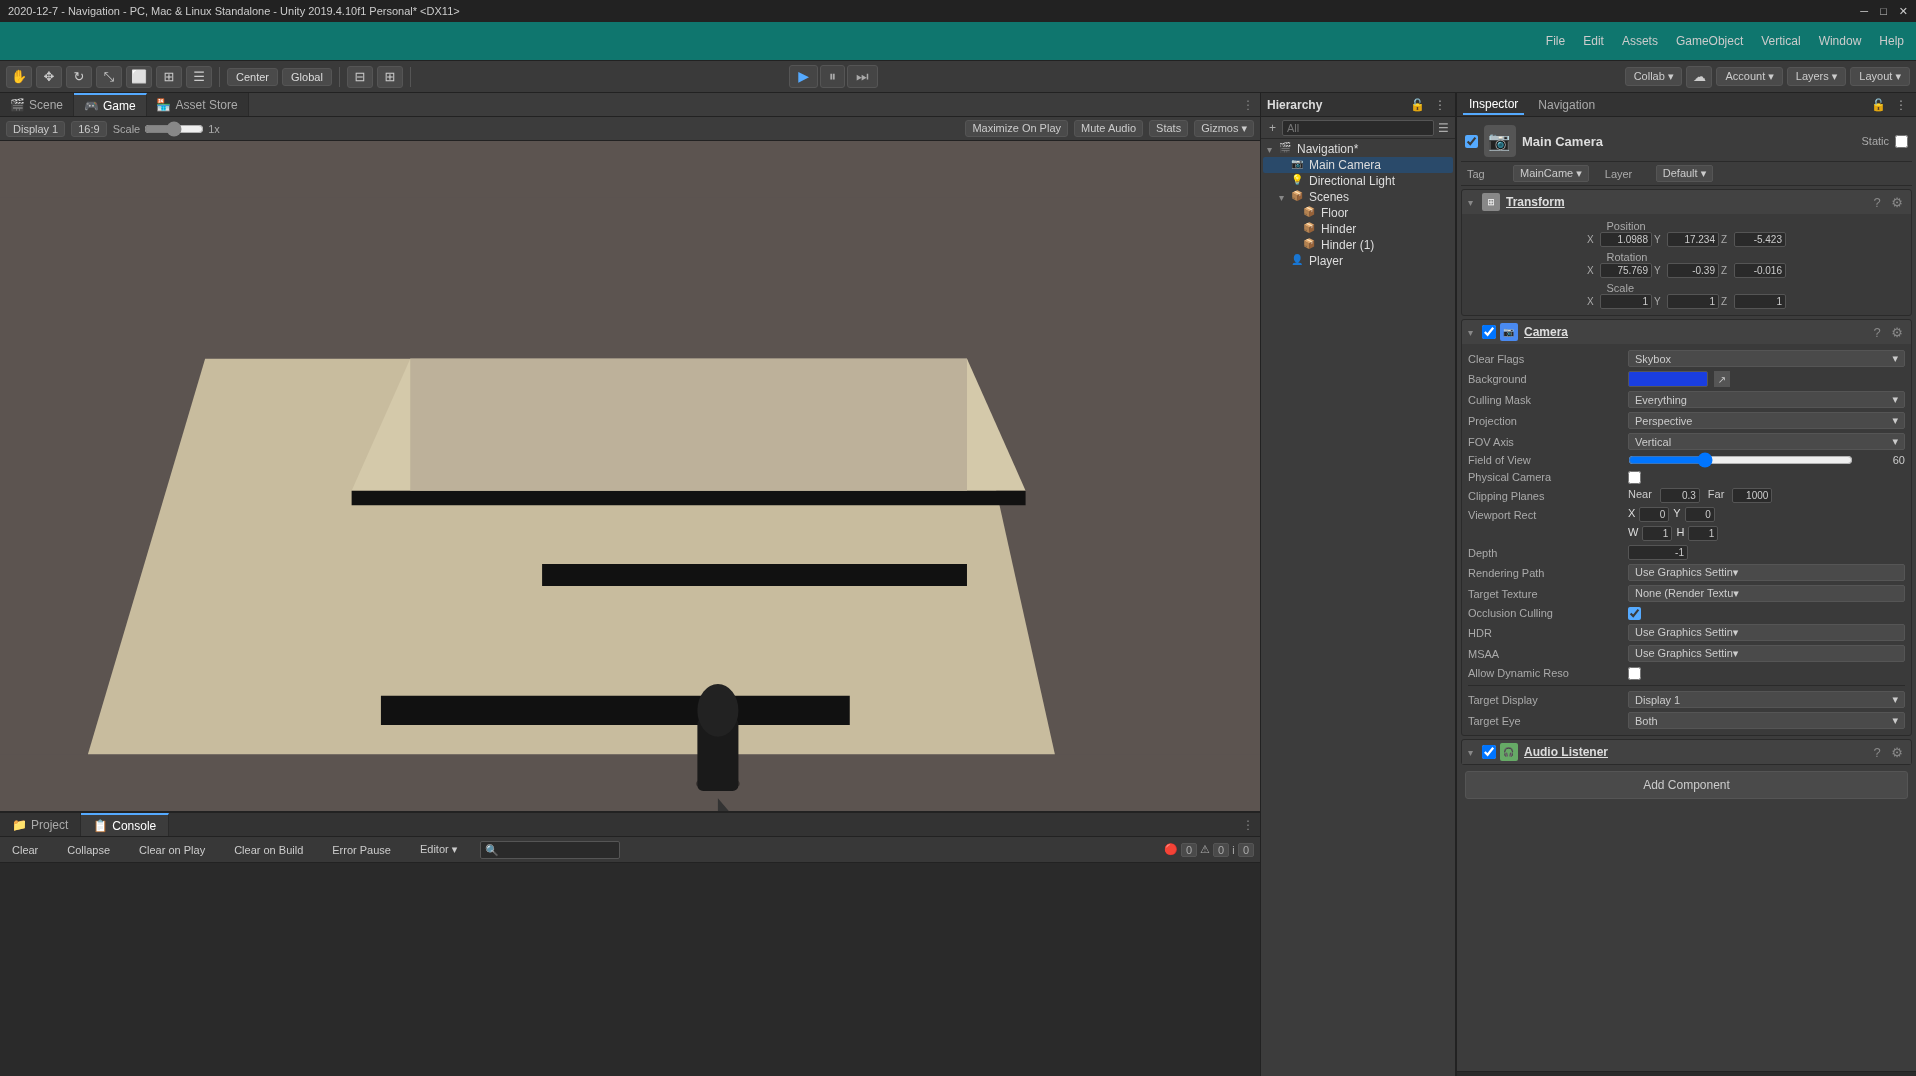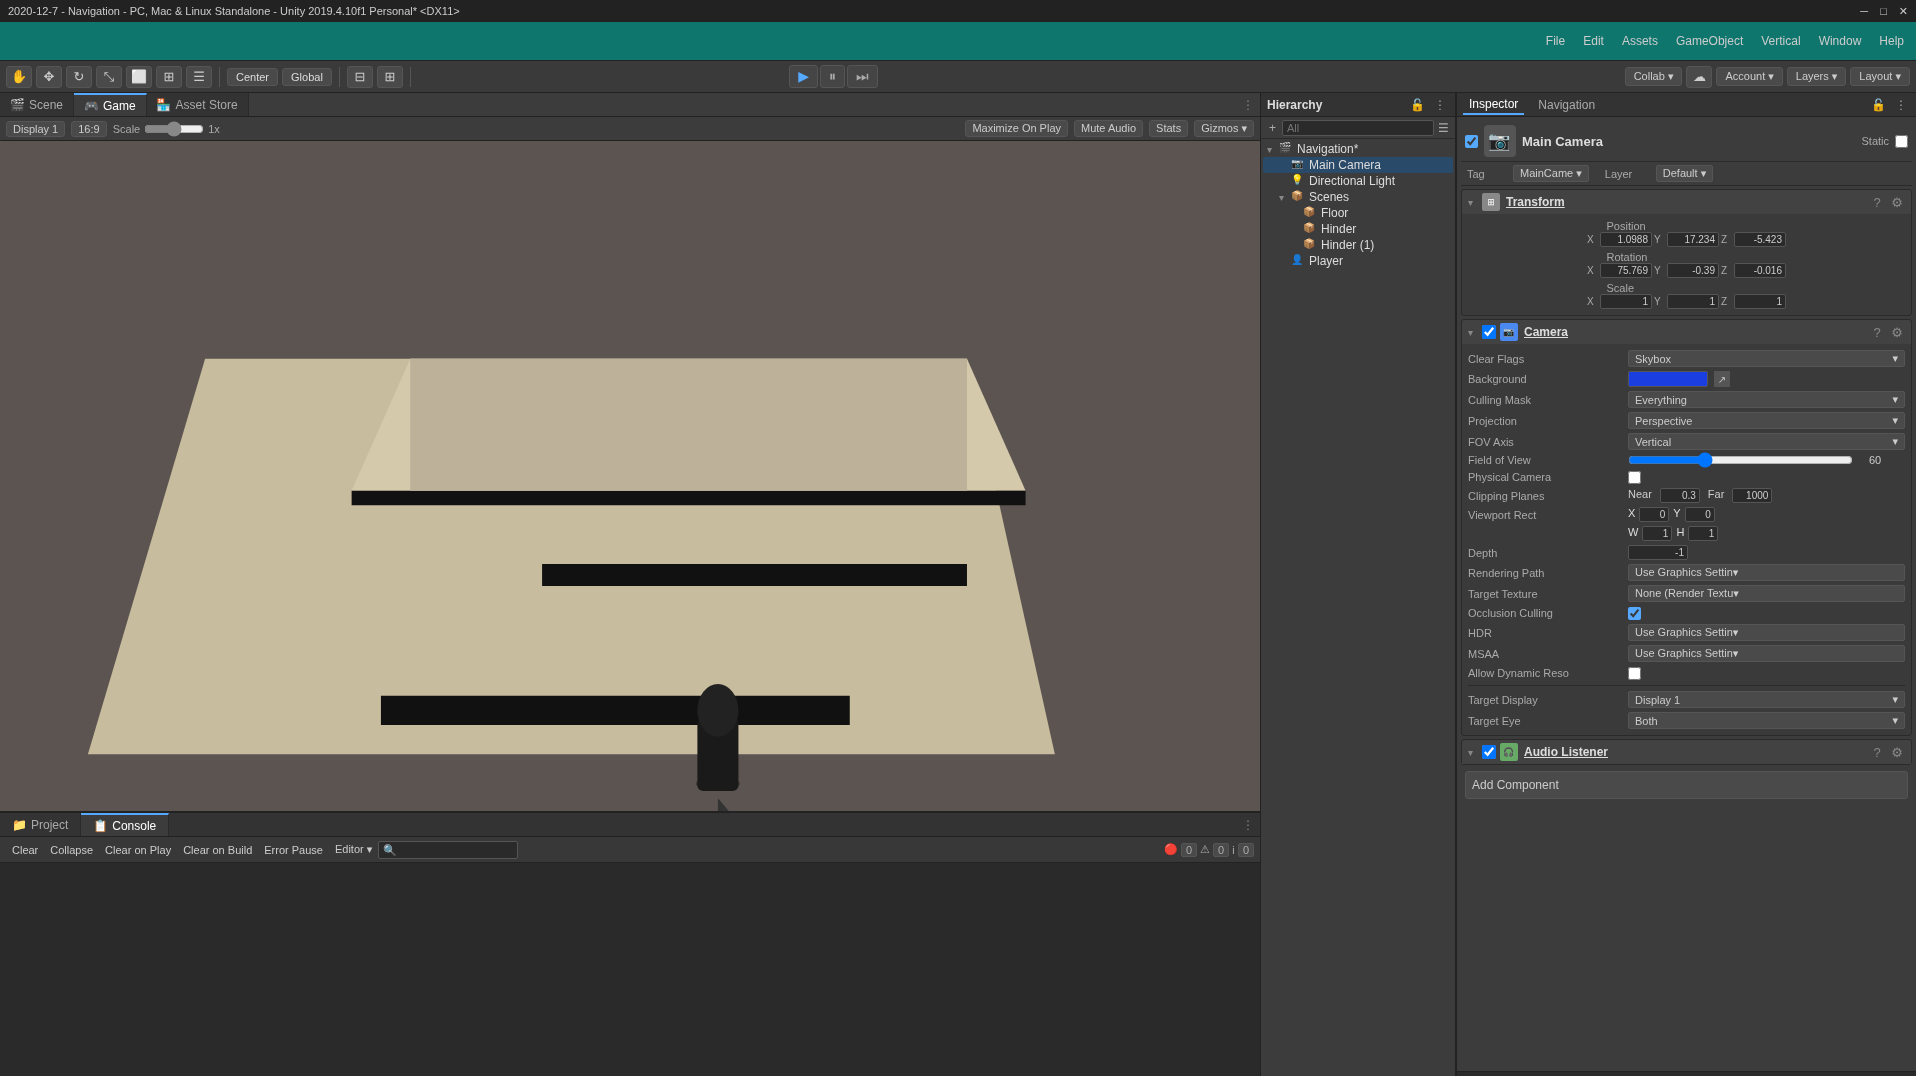--- a/index.html
+++ b/index.html
@@ -42,21 +42,21 @@
     .scale-slider { width: 60px; accent-color: #888; }
 
     
     #viewport { flex: 1; background: #5c5450; position: relative; overflow: hidden; }
 
     
     #bottom-panel { height: 280px; background: #3c3c3c; border-top: 2px solid #222; display: flex; flex-direction: column; }
     #bottom-tabs { height: 24px; background: #333; display: flex; align-items: center; border-bottom: 1px solid #222; }
     .bottom-tab { padding: 2px 12px; font-size: 12px; color: #aaa; cursor: pointer; height: 100%; display: flex; align-items: center; border-right: 1px solid #2a2a2a; }
     .bottom-tab.active { background: #3c3c3c; color: #fff; border-top: 2px solid #5af; }
-    #console-toolbar { height: 26px; background: #383838; display: flex; align-items: center; padding: 0 6px; gap: 0; border-bottom: 1px solid #222; }
+    #console-toolbar { height: 26px; background: #383838; display: flex; align-items: center; padding: 0 6px; gap: 17px; border-bottom: 1px solid #222; }
     .console-btn { padding: 1px 6px; background: transparent; border: none; color: #ccc; font-size: 11px; cursor: pointer; }
     .console-search { width: 140px; height: 18px; background: #2a2a2a; border: 1px solid #555; border-radius: 2px; color: #ccc; padding: 0 4px; font-size: 11px; }
     .console-count { display: flex; align-items: center; gap: 3px; font-size: 11px; color: #aaa; margin-left: auto; }
     .count-badge { background: #4a4a4a; border: 1px solid #555; border-radius: 2px; padding: 0 4px; }
     #console-content { flex: 1; background: #2a2a2a; }
 
     
     #right-hierarchy { width: 196px; background: #3c3c3c; border-left: 1px solid #222; border-right: 1px solid #222; display: flex; flex-direction: column; }
     #hierarchy-header { height: 24px; background: #333; display: flex; align-items: center; padding: 0 6px; border-bottom: 1px solid #222; }
     .panel-title { font-size: 12px; color: #ddd; font-weight: bold; }
@@ -111,26 +111,26 @@
 
     .xyz-row { display: flex; align-items: center; padding: 2px 0; flex-direction: column; }
     .xyz-label { width: 160px; font-size: 11px; color: #aaa; flex-shrink: 0; }
     .xyz-fields { display: flex; gap: 2px; flex: 1; }
     .xyz-field { display: flex; align-items: center; gap: 1px; }
     .xyz-axis { font-size: 10px; color: #aaa; width: 12px; }
     .xyz-input { width: 52px; background: #2a2a2a; border: 1px solid #555; border-radius: 2px; color: #ccc; font-size: 10px; padding: 1px 3px; text-align: right; }
 
     .fov-row { display: flex; align-items: center; padding: 2px 0; }
     .fov-slider { flex: 1; height: 12px; }
-    .fov-value { width: 36px; text-align: left; font-size: 11px; color: #ccc; margin-left: 16px; }
+    .fov-value { width: 36px; text-align: right; font-size: 11px; color: #ccc; margin-left: 16px; }
     .prop-checkbox { accent-color: #5af; }
 
     .separator { height: 1px; background: #2a2a2a; margin: 3px 0; }
 
-    .add-component-btn { display: flex; align-items: center; justify-content: flex-start; background: #4a4a4a; border: 1px solid #555; border-radius: 3px; padding: 6px; margin: 6px 4px; cursor: pointer; color: #ccc; font-size: 12px; }
+    .add-component-btn { display: flex; align-items: center; justify-content: center; background: #4a4a4a; border: 1px solid #555; border-radius: 3px; padding: 6px; margin: 6px 4px; cursor: pointer; color: #ccc; font-size: 12px; }
 
     .status-bar { height: 20px; background: #2a2a2a; border-top: 1px solid #222; display: flex; align-items: center; padding: 0 8px; font-size: 11px; color: #aaa; }
 
     
     ::-webkit-scrollbar { width: 6px; height: 6px; }
     ::-webkit-scrollbar-track { background: #2a2a2a; }
     ::-webkit-scrollbar-thumb { background: #555; border-radius: 3px; }
 
     
     #scene-svg { width: 100%; height: 100%; }

